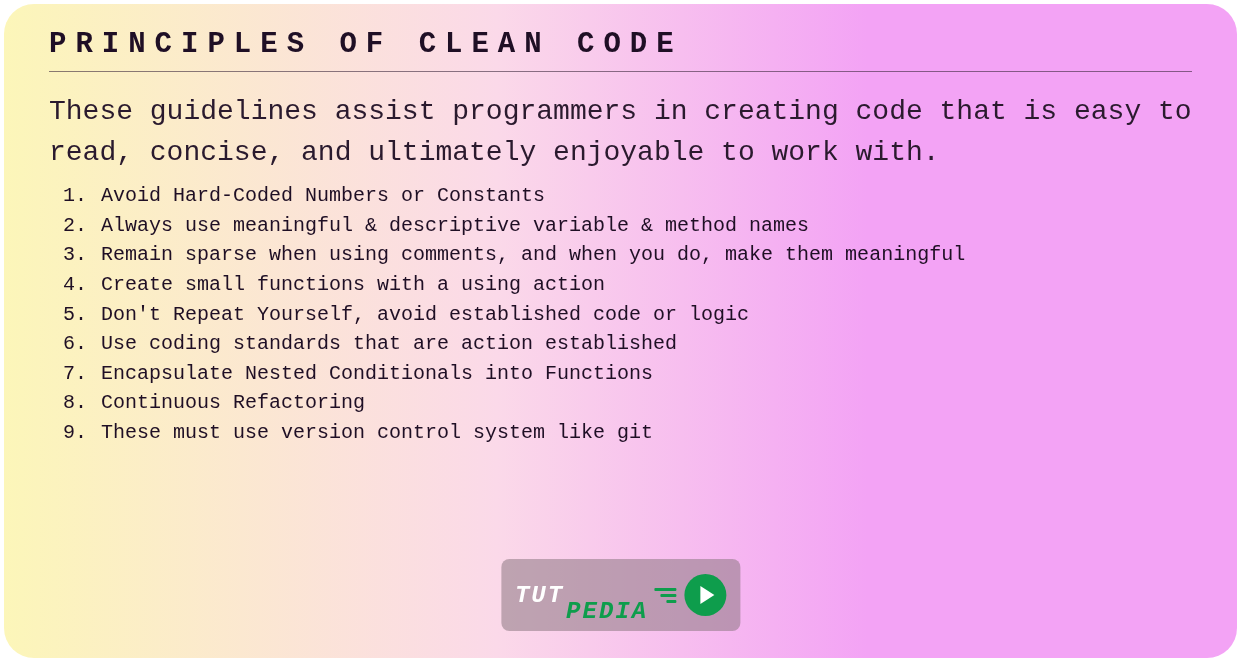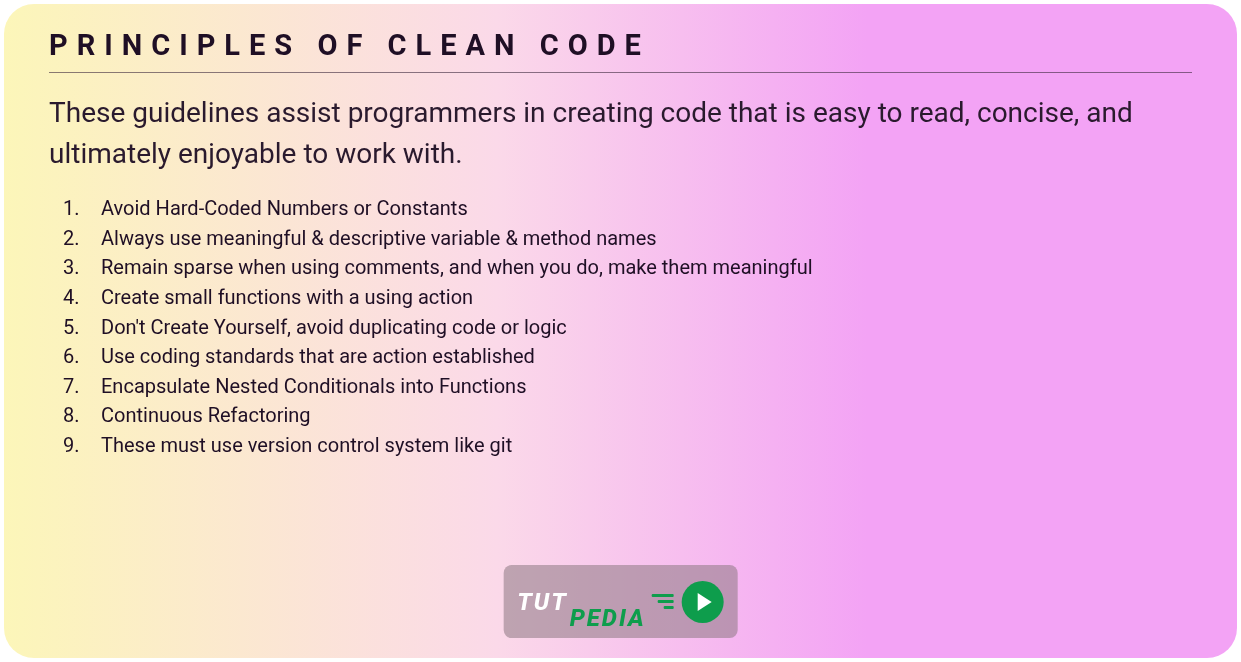--- a/index.html
+++ b/index.html
@@ -18,37 +18,38 @@
     
     .card {
       width: 100%;
       height: 100%;
       background: linear-gradient(90deg, #fcf6b9 0%, #fbd9e9 40%, #f3a3f5 70%, #f3a3f5 100%);
       border-radius: 30px;
       padding: 24px 45px 20px 45px;
       color: #2a1a2e;
       position: relative;
       overflow: hidden;
+      font-family: Liberation Mono, monospace;
     }
     
     .title {
       font-size: 29px;
       font-weight: 700;
       letter-spacing: 9px;
       color: #1f0f25;
       padding-bottom: 10px;
       border-bottom: 1px solid rgba(60, 40, 60, 0.6);
       margin-bottom: 20px;
     }
     
     .intro {
       font-size: 28px;
       line-height: 1.45;
       color: #2a1a2e;
-      margin-bottom: 20px;
+      margin-bottom: 8px;
     }
     
     .principles {
       list-style: none;
       counter-reset: item;
       padding-left: 52px;
     }
     
     .principles li {
       counter-increment: item;
@@ -60,21 +61,21 @@
     
     .principles li::before {
       content: counter(item) ".";
       position: absolute;
       left: -38px;
       font-weight: 400;
     }
     
     .watermark {
       position: absolute;
-      bottom: 20px;
+      bottom: 27px;
       left: 50%;
       transform: translateX(-50%);
       background: rgba(140, 120, 130, 0.55);
       padding: 6px 14px;
       border-radius: 8px;
       display: flex;
       align-items: center;
       gap: 8px;
     }
     
@@ -138,21 +139,21 @@
 <div class="card">
   <h1 class="title">PRINCIPLES OF CLEAN CODE</h1>
 
   <p class="intro">These guidelines assist programmers in creating code that is easy to read, concise, and ultimately enjoyable to work with.</p>
 
   <ol class="principles">
     <li>Avoid Hard-Coded Numbers or Constants</li>
     <li>Always use meaningful &amp; descriptive variable &amp; method names</li>
     <li>Remain sparse when using comments, and when you do, make them meaningful</li>
     <li>Create small functions with a using action</li>
-    <li>Don't Create Yourself, avoid duplicating code or logic</li>
+    <li>Don't Repeat Yourself, avoid established code or logic</li>
     <li>Use coding standards that are action established</li>
     <li>Encapsulate Nested Conditionals into Functions</li>
     <li>Continuous Refactoring</li>
     <li>These must use version control system like git</li>
   </ol>
 
   <div class="watermark">
     <div class="watermark-text">
       <span>TUT</span>
       <span class="green">PEDIA</span>

